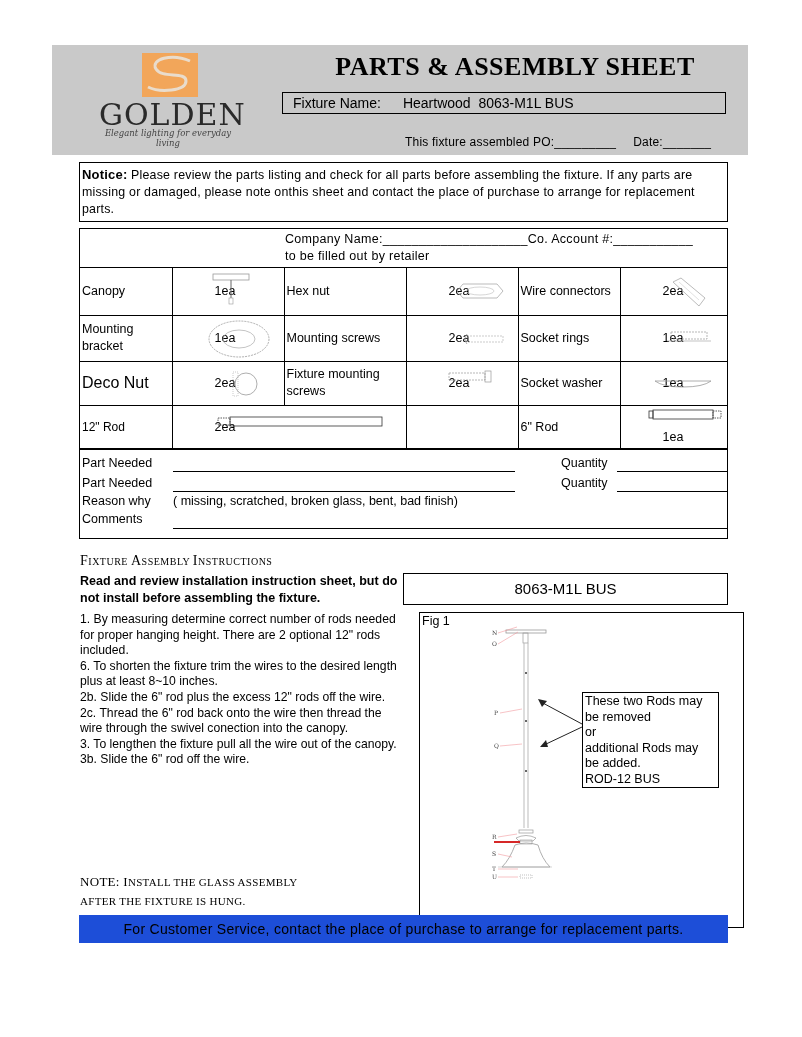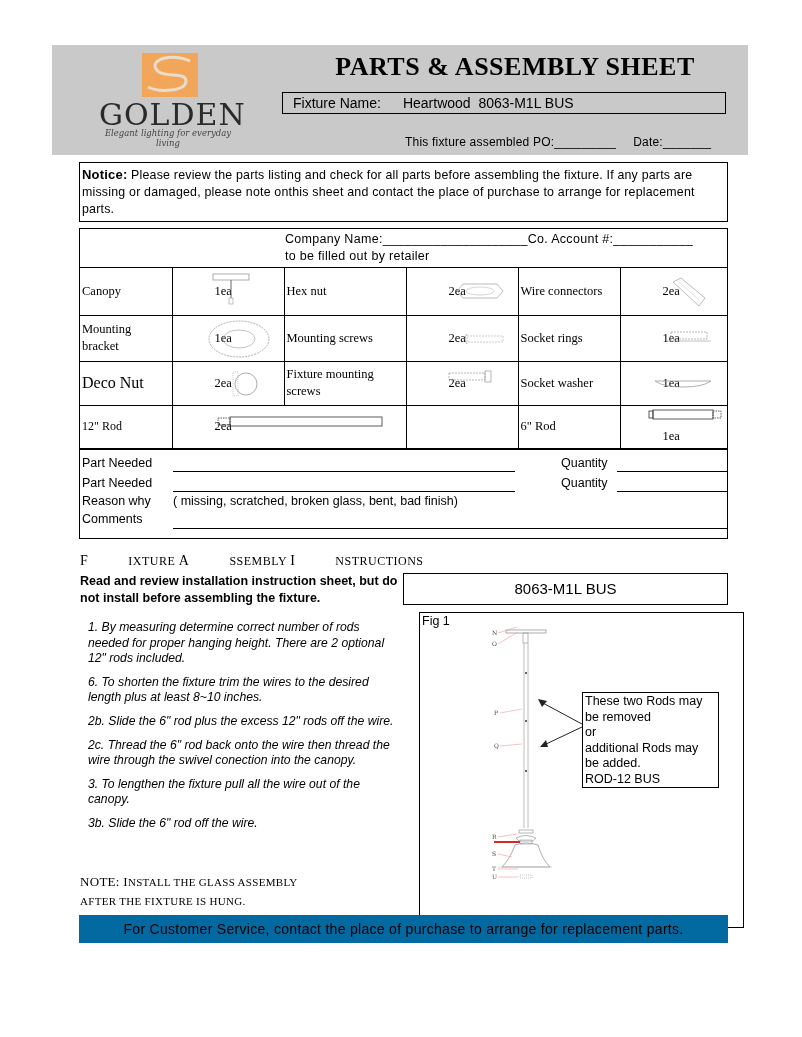--- a/index.html
+++ b/index.html
@@ -19,46 +19,46 @@
   
   .notice { left:79px; top:162px; width:649px; height:60px; border:1.5px solid #000; box-sizing:border-box; padding:3px 2px; font-size:12.4px; line-height:17px; letter-spacing:0.2px; }
   .notice b { font-size:13px; }
 
   
   .parts { left:79px; top:228px; width:649px; border:1.5px solid #000; box-sizing:border-box; }
   .parts-head { height:38px; border-bottom:1.5px solid #000; position:relative; }
   .parts-title { position:absolute; left:4px; top:6px; font-family:"Liberation Serif", serif; font-weight:bold; font-size:25px; }
   .parts-company { position:absolute; left:205px; top:2px; font-size:12.5px; line-height:17px; letter-spacing:0.3px; }
   table.pt { border-collapse:collapse; width:100%; font-size:12.5px; }
-  table.pt td { border:1px solid #000; padding:0 2px; vertical-align:middle; position:relative;font-family:Liberation Serif, serif; }
+  table.pt td { border:1px solid #000; padding:0 2px; vertical-align:middle; position:relative; }
   table.pt tr:first-child td { border-top:none; }
   table.pt td:first-child { border-left:none; }
   table.pt td:last-child { border-right:none; }
   .qty { display:inline-block;padding-left:40px; }
   .pic { position:absolute; }
 
   .needed { position:relative; height:88px; border-top:1.5px solid #000; font-size:12.5px; }
   .needed .row { position:absolute; left:2px; }
   .line { position:absolute; height:1px; background:#000; }
 
   
   .asm-title { left:80px; top:553px; font-family:"Liberation Serif", serif; font-size:14px; letter-spacing:0.5px; }
-  .asm-title .sc { font-size:12px;margin-left:40px; }
+  .asm-title .sc { font-size:10px; }
   .asm-bold { left:80px; top:573px; width:320px; font-weight:bold; font-size:12.5px; line-height:17px; }
   .steps { left:80px; top:612px; width:325px; font-size:12.2px; line-height:15.6px; }
-  .steps div { margin:8px;font-style:italic; }
+  .steps div { margin:0; }
   .note { left:80px; top:872px; font-family:"Liberation Serif", serif; font-size:13px; line-height:19px; letter-spacing:0.3px; }
   .note .sc { font-size:11px; }
 
   .model-box { left:403px; top:573px; width:325px; height:32px; border:1.5px solid #000; box-sizing:border-box; text-align:center; font-size:15px; line-height:29px; }
   .fig-box { left:419px; top:612px; width:325px; height:316px; border:1.5px solid #000; box-sizing:border-box; }
   .fig-label { position:absolute; left:2px; top:1px; font-size:12.5px; }
   .callout { position:absolute; left:162px; top:79px; width:137px; height:96px; border:1px solid #000; box-sizing:border-box; padding:1px 2px; font-size:12.5px; line-height:15.5px; }
 
-  .footer { left:79px; top:915px; width:649px; height:28px; background:#0369a1; text-align:center; font-size:14px; line-height:28px; letter-spacing:0.3px; }
+  .footer { left:79px; top:915px; width:649px; height:28px; background:#1d4ed8; text-align:center; font-size:14px; line-height:28px; letter-spacing:0.3px; }
 </style>
 </head>
 <body>
 
 <div class="abs header"></div>
 <div class="abs logo-square">
   <svg width="56" height="44" viewBox="0 0 56 44">
     <path d="M48 8 C30 0 8 6 14 16 C20 26 44 18 44 28 C44 38 18 40 6 34" fill="none" stroke="#e9dccc" stroke-width="3"></path>
   </svg>
 </div>

